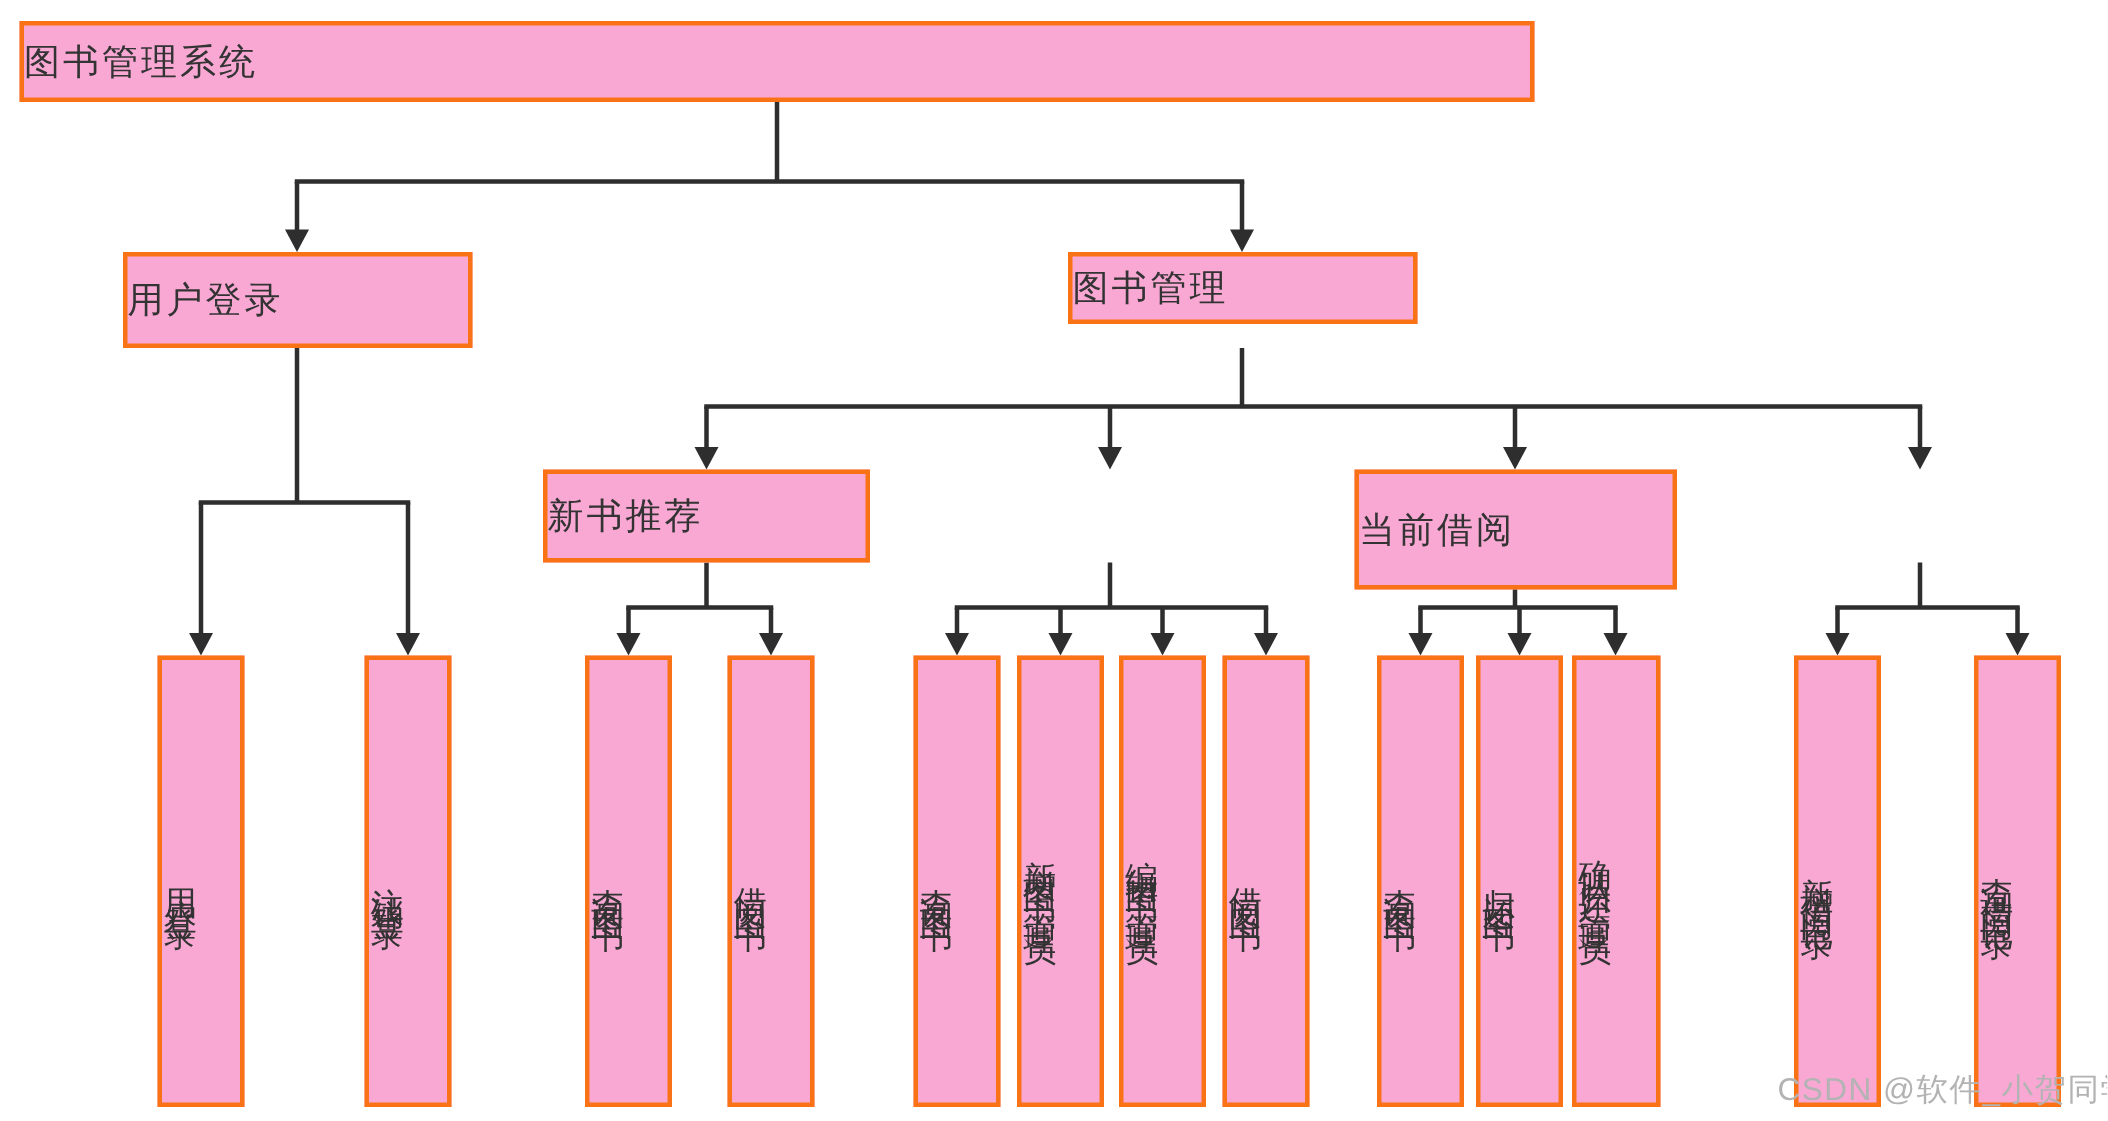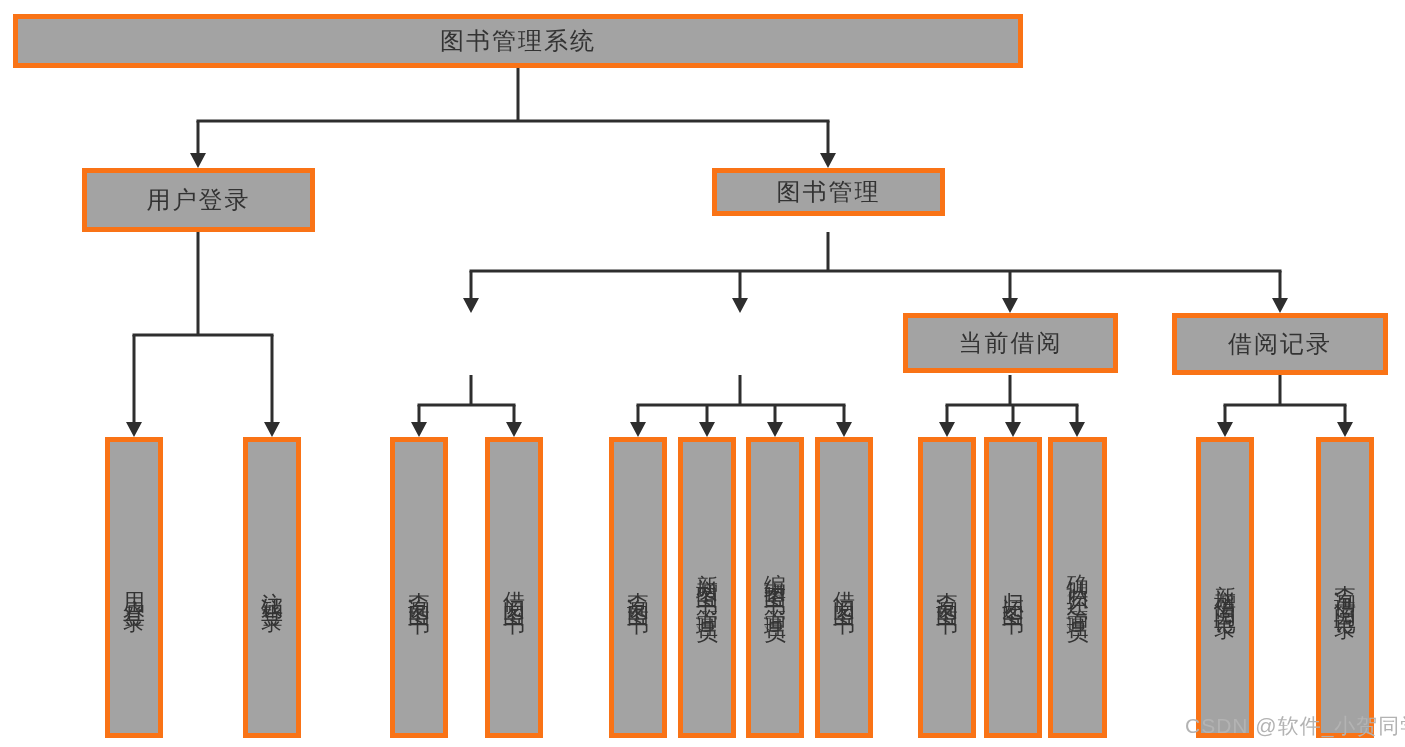--- a/index.html
+++ b/index.html
@@ -2,22 +2,22 @@
 <html><head>
 <meta charset="utf-8">
 <style>
   html,body{margin:0;padding:0;background:#ffffff;}
   #stage{
     position:relative;width:1405px;height:747px;background:#ffffff;overflow:hidden;
     font-family:"Liberation Sans","DejaVu Sans",sans-serif;
   }
   #wires{position:absolute;left:0;top:0;width:1405px;height:747px;}
   .box{
-    position:absolute;box-sizing:border-box;background:#a3a3a3;
-    border:5px solid #f97316;display:flex;align-items:center;justify-content:center;
+    position:absolute;box-sizing:border-box;background:#f9a8d4;
+    border:3px solid #f97316;display:flex;align-items:center;justify-content:flex-start;
     color:#333333;z-index:2;
   }
   .hbox{font-size:24px;letter-spacing:2px;}
   .vbox{top:437px;width:58px;height:301px;}
   .vbox .lbl{
     writing-mode:vertical-rl;text-orientation:mixed;
     font-size:22px;letter-spacing:7px;line-height:1.1;
   }
   .watermark{
     position:absolute;left:1185px;top:712px;z-index:6;
@@ -73,25 +73,25 @@
     <span class="lbl">图书管理系统</span>
   </div>
 
   <div class="box hbox" style="left:82px;top:168px;width:233px;height:64px">
     <span class="lbl">用户登录</span>
   </div>
   <div class="box hbox" style="left:712px;top:168px;width:233px;height:48px">
     <span class="lbl">图书管理</span>
   </div>
 
-  <div class="box hbox" style="left:903px;top:313px;width:215px;height:60px">
+  <div class="box hbox" style="left:362px;top:313px;width:218px;height:62px">
+    <span class="lbl">新书推荐</span>
+  </div>
+  <div class="box hbox" style="left:903px;top:313px;width:215px;height:80px">
     <span class="lbl">当前借阅</span>
-  </div>
-  <div class="box hbox" style="left:1172px;top:313px;width:216px;height:62px">
-    <span class="lbl">借阅记录</span>
   </div>
 
   <div class="box vbox" style="left:105px">
     <span class="lbl">用户登录</span>
   </div>
   <div class="box vbox" style="left:243px">
     <span class="lbl">注销登录</span>
   </div>
 
   <div class="box vbox" style="left:390px">

